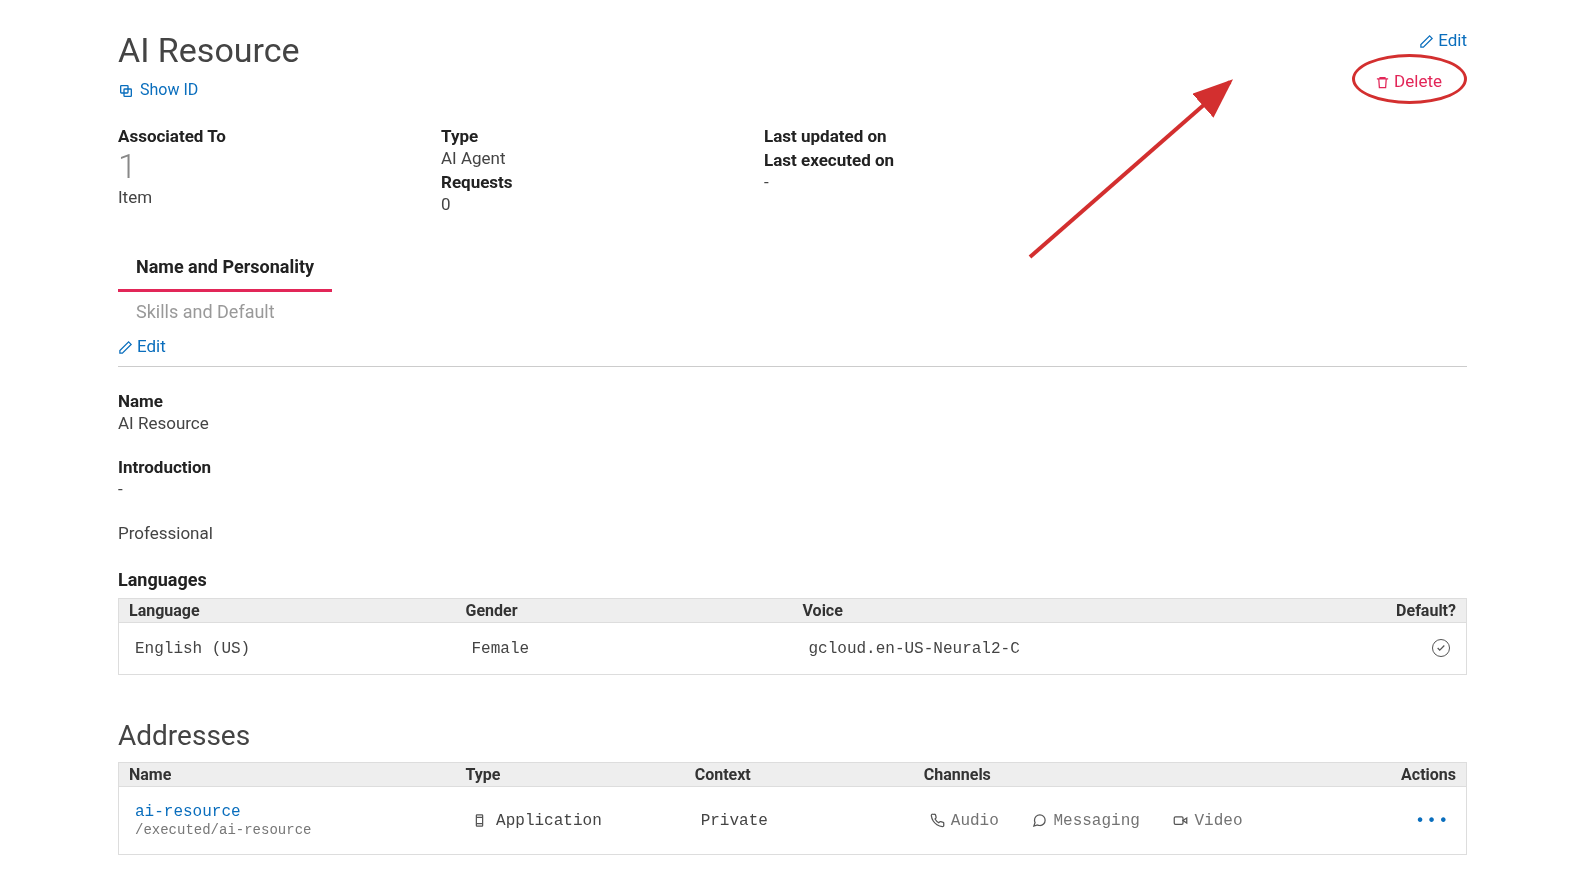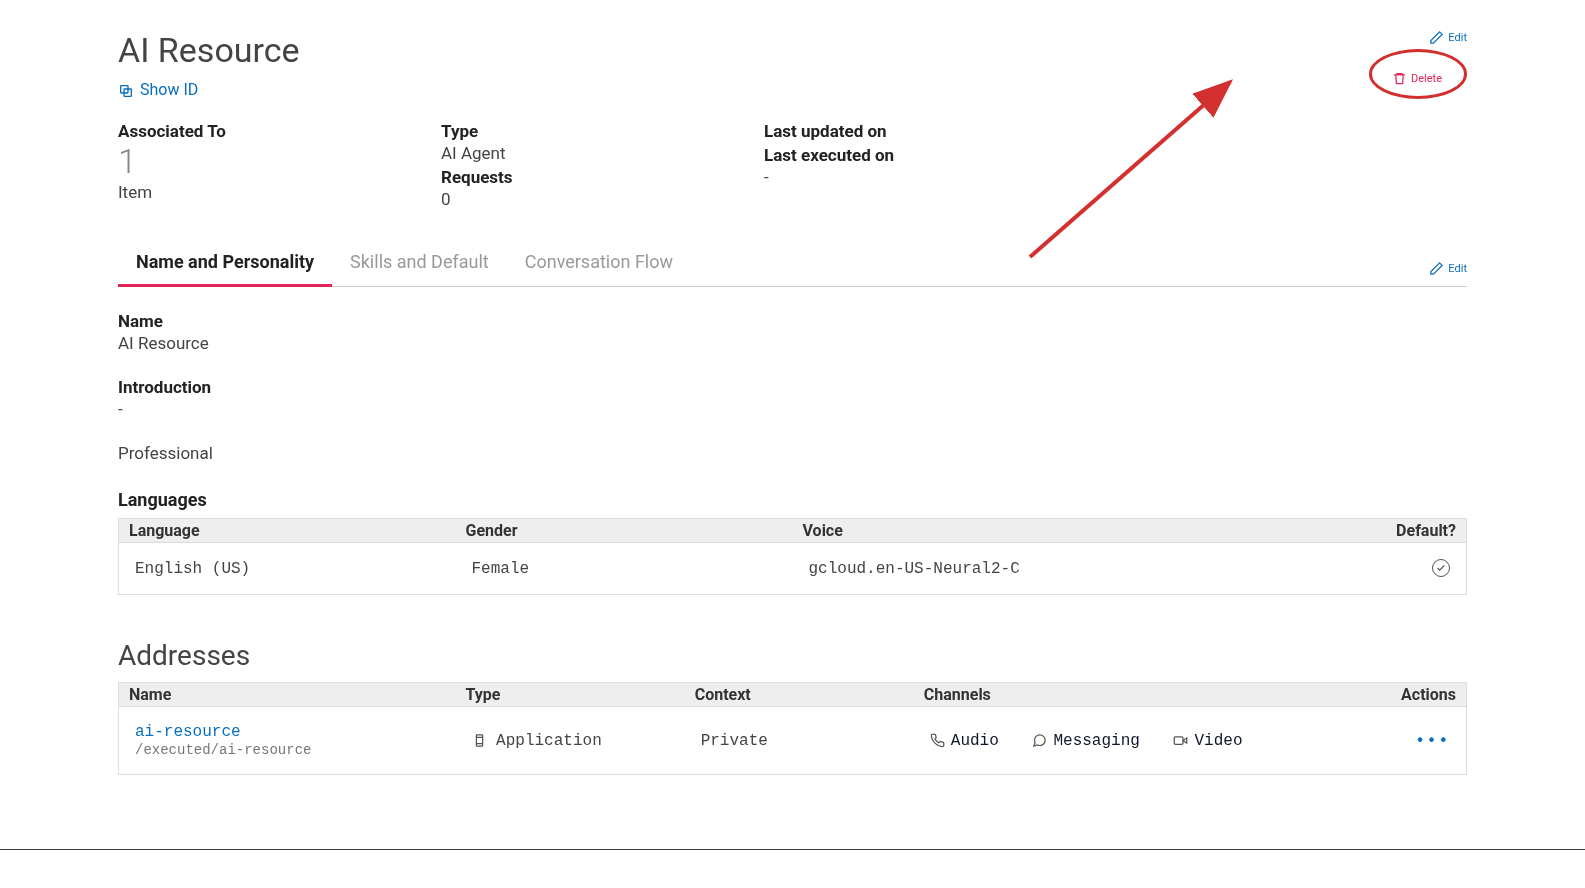--- a/index.html
+++ b/index.html
@@ -38,21 +38,21 @@
     display: flex;
     flex-direction: column;
     align-items: flex-end;
     gap: 4px;
   }
   .action-link {
     display: inline-flex;
     align-items: center;
     gap: 4px;
     cursor: pointer;
-    font-size: 11px;
+    font-size: 17px;
   }
   .edit-link { color: #0a6ebd; }
   .delete-link { color: #e22658; text-align: center; }
   .delete-circle {
     border: 3px solid #d32f2f;
     border-radius: 50%;
     padding: 14px 22px 10px 20px;
     position: relative;
   }
 
@@ -82,23 +82,24 @@
   }
   .assoc-item {
     font-size: 17px;
     color: #444;
     margin-top: 2px;
   }
   .meta-col-stack > div { margin-bottom: 2px; }
 
   .tabs-row {
     display: flex;
-    align-items: flex-end;
+    align-items: flex-start;
     border-bottom: 1px solid #ccc;
     margin-top: 30px;
+    flex-direction: column;
   }
   .tab {
     padding: 10px 18px 12px 18px;
     cursor: pointer;
     font-size: 18px;
     color: #999;
     border-bottom: 3px solid transparent;
     margin-bottom: -1px;
   }
   .tab.active {
@@ -175,21 +176,21 @@
   .addr-path {
     color: #777;
     font-size: 14px;
     margin-top: 1px;
   }
   .channel-item {
     display: inline-flex;
     align-items: center;
     gap: 6px;
     margin-right: 24px;
-    color: #0f172a;
+    color: #737373;
     justify-content: space-between;
   }
   .more-dots { color: #0a6ebd; font-weight: 700; letter-spacing: 2px; display:inline-block;}
 
   svg { display: inline-block; vertical-align: middle; }
 
   .annotation-layer {
     position: absolute;
     pointer-events: none;
   }
@@ -264,21 +265,20 @@
     <div class="meta-col-stack">
       <div class="meta-label">Last updated on</div>
       <div class="meta-label" style="margin-top:4px">Last executed on</div>
       <div class="meta-value">-</div>
     </div>
   </div>
 
   <div class="tabs-row">
     <div class="tab active">Name and Personality</div>
     <div class="tab">Skills and Default</div>
-    <div class="tab">Conversation Flow</div>
     <div class="tabs-spacer"></div>
     <div class="action-link edit-link" style="padding-bottom:10px">
       <span>
         <svg width="15" height="15" viewBox="0 0 24 24" fill="none" stroke="#0a6ebd" stroke-width="2">
             <path d="M17 3l4 4L7 21H3v-4L17 3z"></path>
           </svg>
       </span>
       <span>Edit</span>
     </div>
   </div>

